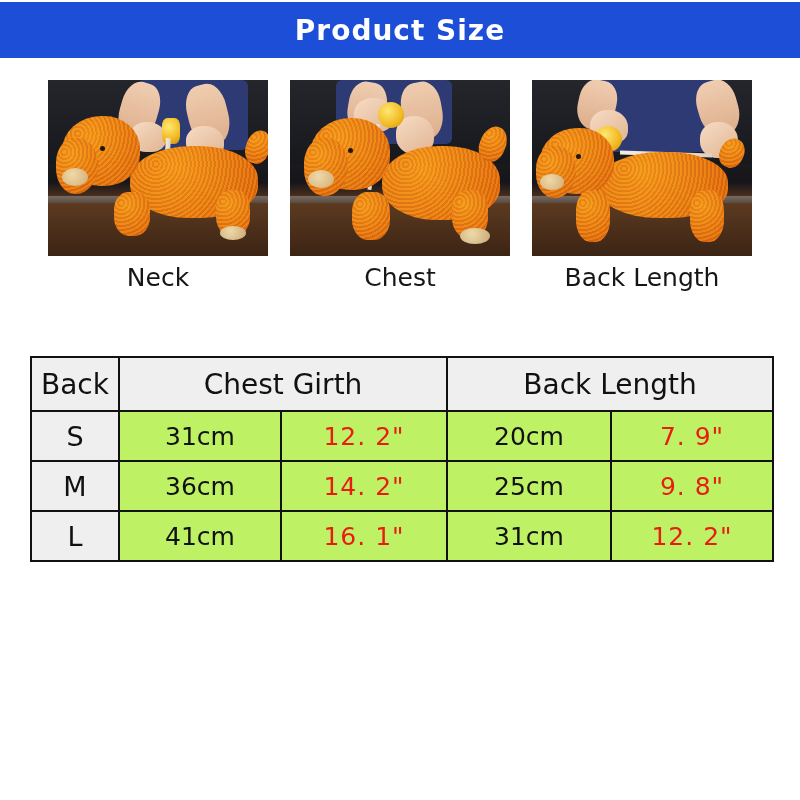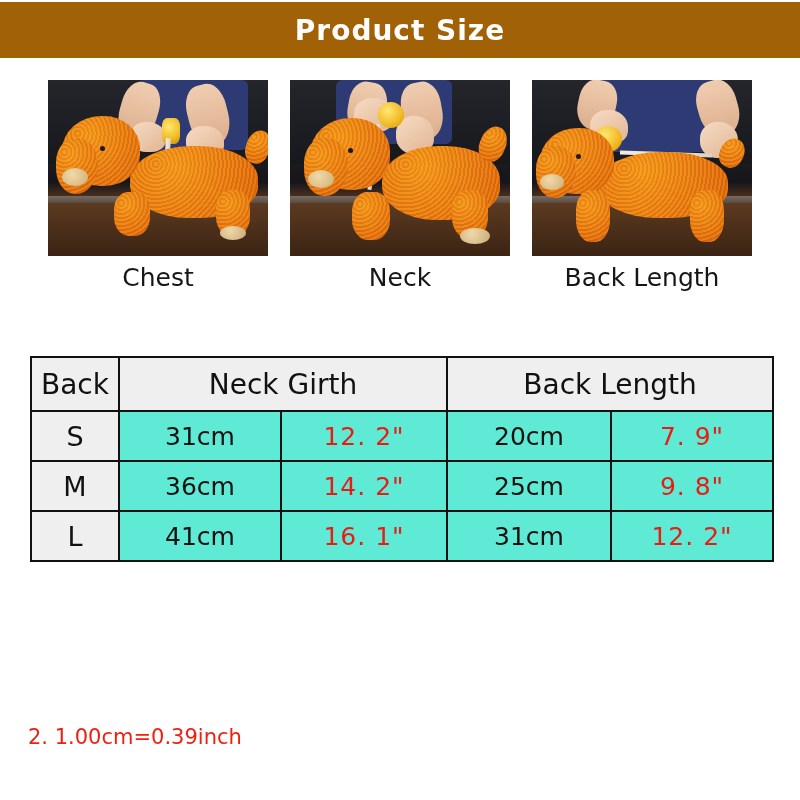--- a/index.html
+++ b/index.html
@@ -15,21 +15,21 @@
     overflow: hidden;
   }
 
   
   .title-bar {
     position: absolute;
     left: 0;
     top: 2px;
     width: 800px;
     height: 56px;
-    background: #a16207;
+    background: #1d4ed8;
     display: flex;
     align-items: center;
     justify-content: center;
   }
   .title-bar .title-text {
     color: #ffffff;
     font-size: 28px;
     font-weight: bold;
     letter-spacing: 1px;
     font-family: "DejaVu Sans", sans-serif;
@@ -178,21 +178,21 @@
   .size-table thead th {
     background: #efefef;
     height: 52px;
     font-size: 28px;
     color: #111111;
   }
   .size-table tbody td {
     height: 48px;
     font-size: 25px;
     color: #111111;
-    background: #5eead4;
+    background: #bef264;
   }
   .size-table tbody td.size-cell {
     background: #efefef;
     font-size: 27px;
   }
   .size-table td.inch {
     color: #e81c13;
     letter-spacing: 1px;
   }
   col.c-size  { width: 88px;  }
@@ -292,37 +292,37 @@
       <div class="eye" style="left:44px;top:74px;"></div>
       <div class="dog-leg" style="left:44px;top:110px;width:34px;height:52px;"></div>
       <div class="dog-leg" style="left:158px;top:110px;width:34px;height:52px;"></div>
       <div class="dog-tail" style="left:188px;top:58px;width:24px;height:30px;transform:rotate(26deg);"></div>
     </div>
   </div>
 
 </div>
 
 <div class="captions">
+  <div class="caption">Neck</div>
   <div class="caption">Chest</div>
-  <div class="caption">Neck</div>
   <div class="caption">Back Length</div>
 </div>
 
 <table class="size-table">
   <colgroup>
     <col class="c-size">
       <col class="c-cm1">
       <col class="c-in1">
       <col class="c-cm2">
       <col class="c-in2">
   </colgroup>
   <thead>
     <tr>
       <th>Back</th>
-      <th colspan="2">Neck Girth</th>
+      <th colspan="2">Chest Girth</th>
       <th colspan="2">Back Length</th>
     </tr>
   </thead>
   <tbody>
     <tr>
       <td class="size-cell">S</td>
       <td>31cm</td>
       <td class="inch">12. 2"</td>
       <td>20cm</td>
       <td class="inch">7. 9"</td>
@@ -338,14 +338,13 @@
       <td class="size-cell">L</td>
       <td>41cm</td>
       <td class="inch">16. 1"</td>
       <td>31cm</td>
       <td class="inch">12. 2"</td>
     </tr>
   </tbody>
 </table>
 
 <div class="notes">
-  <div class="note-line">2. 1.00cm=0.39inch</div>
 </div>
 
 </body></html>

